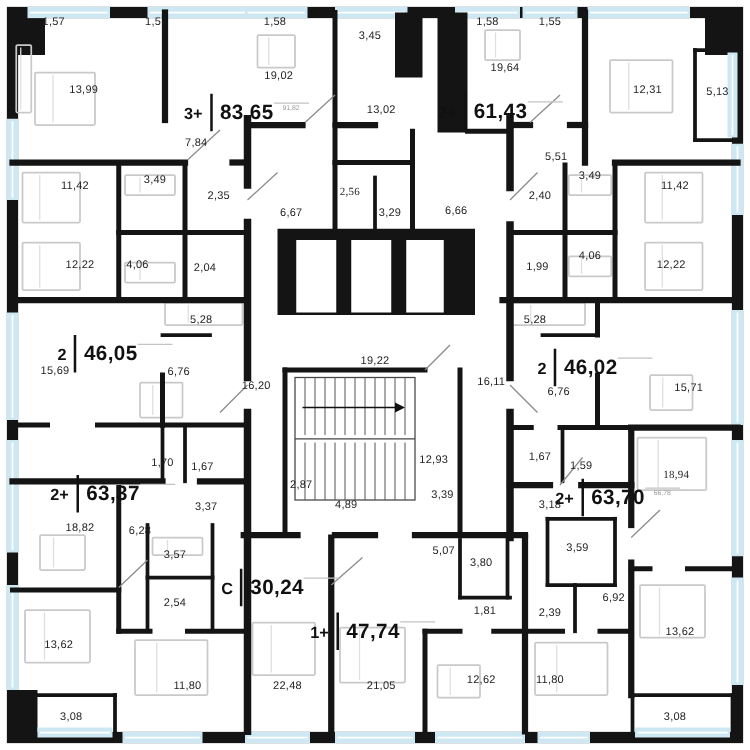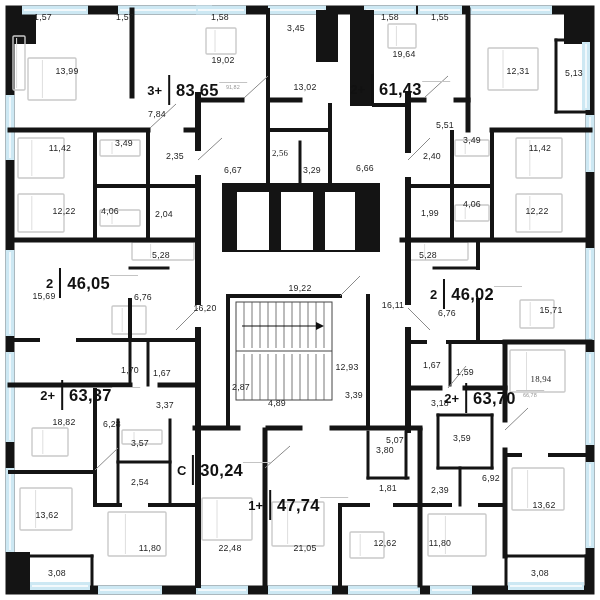--- a/index.html
+++ b/index.html
@@ -318,21 +318,21 @@
       <span class="room-label" style="left: 432px; top: 365px;">1,67</span>
       <span class="room-label" style="left: 465px; top: 372px;">1,59</span>
       <span class="room-label" style="left: 541px; top: 379px; font-family: Liberation Serif, serif;">18,94</span>
       <span class="room-label" style="left: 241px; top: 387px;">2,87</span>
       <span class="room-label" style="left: 354px; top: 395px;">3,39</span>
       <span class="room-label" style="left: 64px; top: 422px;">18,82</span>
       <span class="room-label" style="left: 112px; top: 424px;">6,28</span>
       <span class="room-label" style="left: 165px; top: 405px;">3,37</span>
       <span class="room-label" style="left: 140px; top: 443px;">3,57</span>
       <span class="room-label" style="left: 277px; top: 403px;">4,89</span>
-      <span class="room-label" style="left: 355px; top: 440px; margin-left: 40px;">5,07</span>
+      <span class="room-label" style="left: 355px; top: 440px;">5,07</span>
       <span class="room-label" style="left: 440px; top: 403px;">3,18</span>
       <span class="room-label" style="left: 462px; top: 438px;">3,59</span>
       <span class="room-label" style="left: 385px; top: 450px;">3,80</span>
       <span class="room-label" style="left: 140px; top: 482px;">2,54</span>
       <span class="room-label" style="left: 388px; top: 488px;">1,81</span>
       <span class="room-label" style="left: 440px; top: 490px;">2,39</span>
       <span class="room-label" style="left: 491px; top: 478px;">6,92</span>
       <span class="room-label" style="left: 47px; top: 515px;">13,62</span>
       <span class="room-label" style="left: 544px; top: 505px;">13,62</span>
       <span class="room-label" style="left: 150px; top: 548px;">11,80</span>

